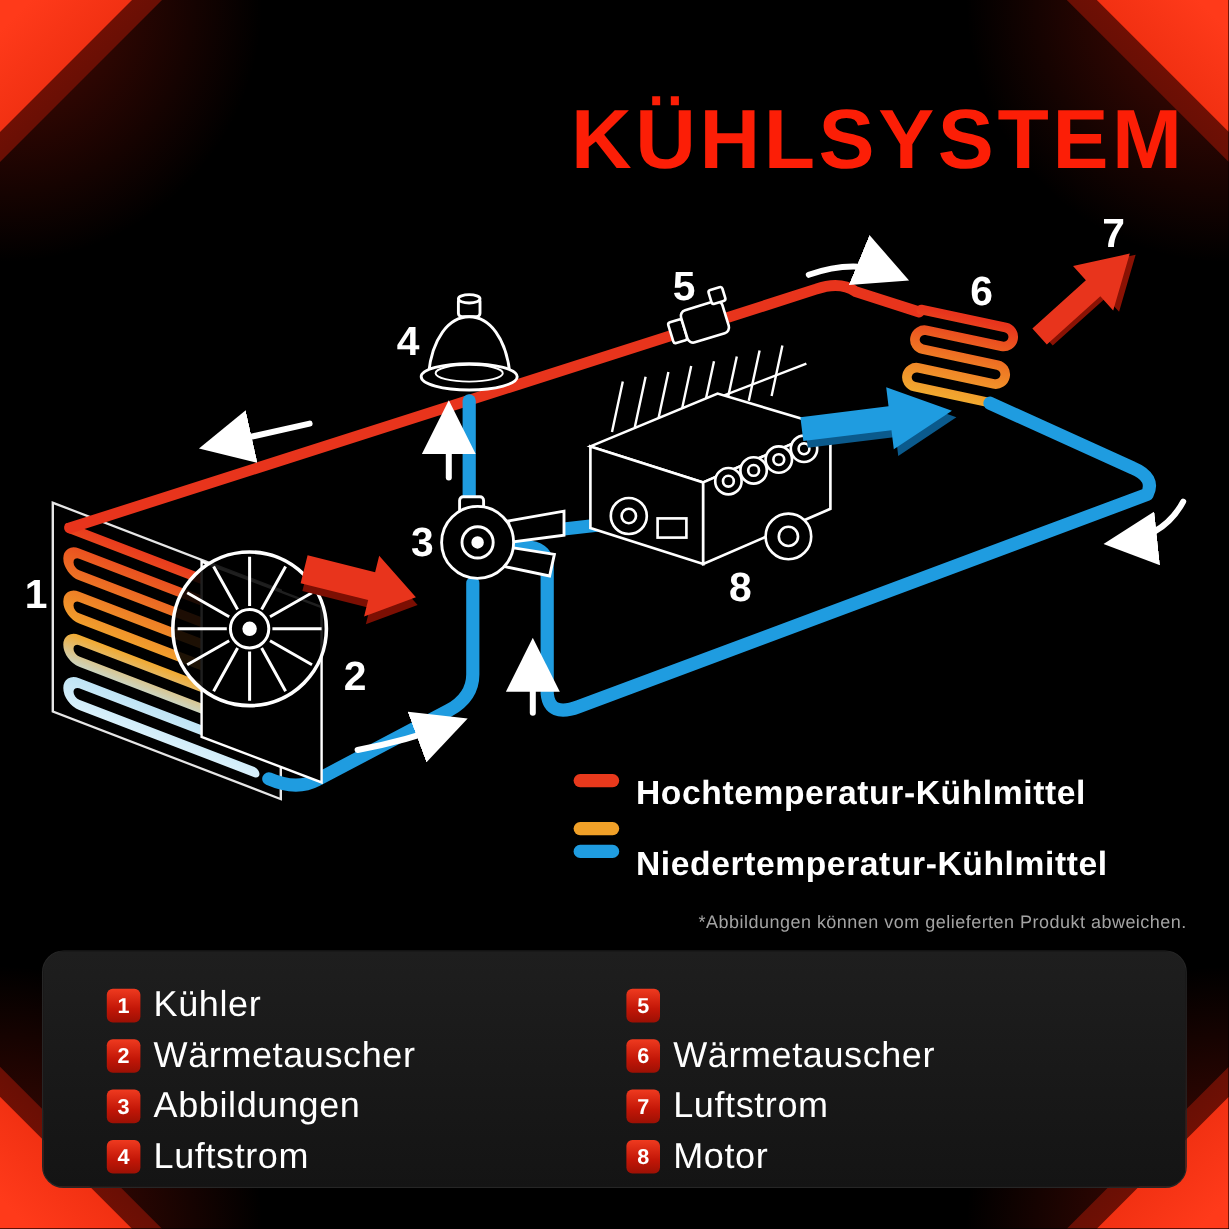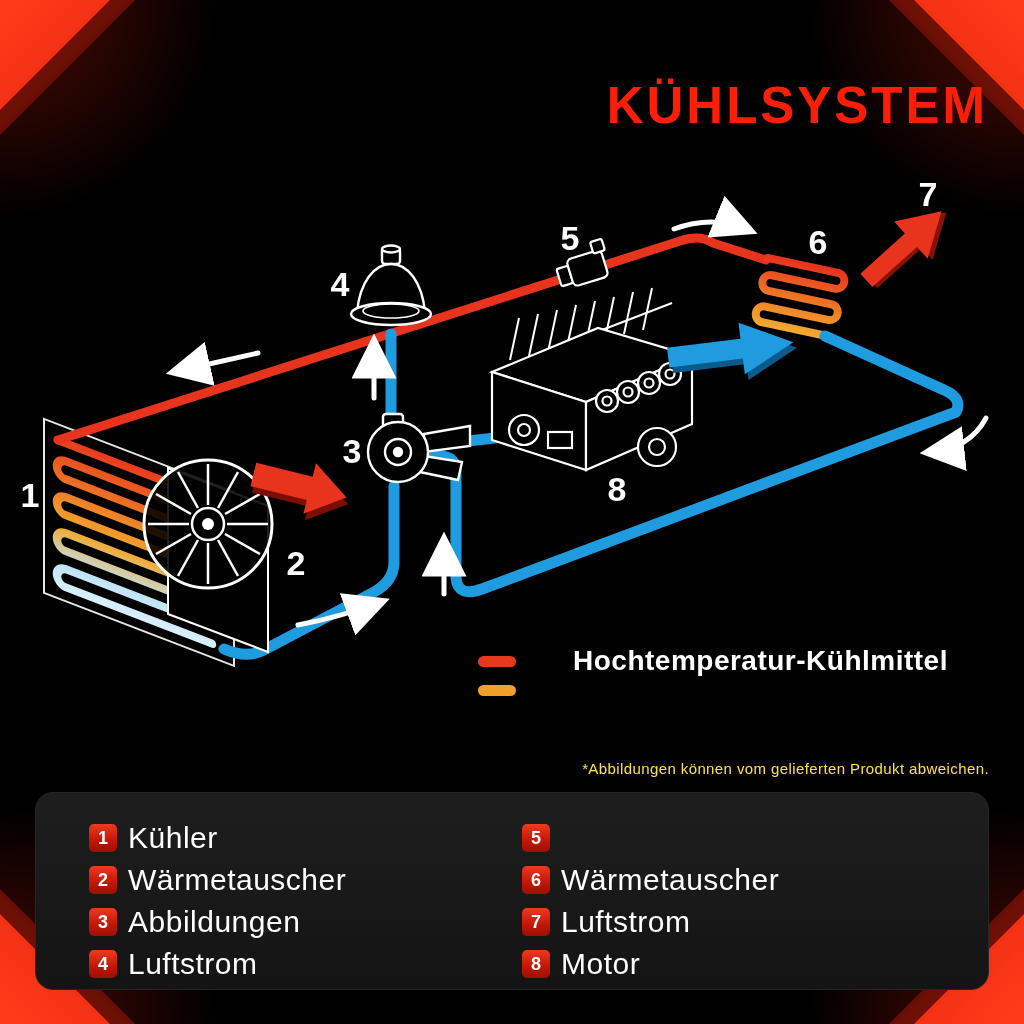--- a/index.html
+++ b/index.html
@@ -11,30 +11,30 @@
   .corner i{position:absolute;inset:0;display:block;}
   .corner .glow{background:radial-gradient(circle at 0 0,rgba(255,35,12,.32),rgba(255,35,12,0) 62%);}
   .corner .tri-dark{background:linear-gradient(135deg,#8a1405,#2c0502 78%);clip-path:polygon(0 0,54% 0,0 54%);}
   .corner .tri-bright{background:linear-gradient(135deg,#ff3a1a 5%,#e02408 45%,#8f1404 88%);clip-path:polygon(0 0,44% 0,0 44%);}
   .tl{top:0;left:0}
   .tr{top:0;right:0;transform:scaleX(-1)}
   .bl{bottom:0;left:0;transform:scaleY(-1)}
   .br{bottom:0;right:0;transform:scale(-1,-1)}
 
   .title{position:absolute;top:76px;right:36px;margin:0;z-index:3;
-         font-size:51px;font-weight:800;letter-spacing:3px;color:#fc1e06;}
+         font-size:70px;font-weight:800;letter-spacing:3px;color:#fc1e06;}
 
   svg.diagram{position:absolute;inset:0;z-index:2;}
 
   .legend{position:absolute;left:478px;top:645px;z-index:3;}
-  .legend-row{display:flex;align-items:center;margin-bottom:8px;gap:43px;}
+  .legend-row{display:flex;margin-bottom:8px;}
   .swatch{width:38px;height:11px;border-radius:6px;margin-right:14px;flex:0 0 auto;}
   .legend-label{color:#fff;font-size:28px;font-weight:700;letter-spacing:.5px;white-space:nowrap;}
 
-  .disclaimer{position:absolute;right:35px;top:760px;z-index:3;color:#fde047;font-size:15px;letter-spacing:.4px;}
+  .disclaimer{position:absolute;right:35px;top:760px;z-index:3;color:#a3a3a3;font-size:15px;letter-spacing:.4px;}
 
   .panel{position:absolute;left:35px;right:35px;top:792px;height:198px;z-index:3;
          background:linear-gradient(180deg,#1e1e1e,#141414);border:1px solid #262626;border-radius:18px;box-sizing:border-box;}
   .parts-grid{display:grid;grid-auto-flow:column;grid-template-rows:repeat(4,42px);grid-template-columns:433px auto;
               padding:24px 0 0 53px;align-items:center;}
   .part-item{display:flex;align-items:center;}
   .part-num{width:28px;height:28px;border-radius:5px;margin-right:11px;flex:0 0 auto;
             display:flex;align-items:center;justify-content:center;
             background:linear-gradient(180deg,#ef3a1f 0%,#c21607 60%,#9c1004 100%);
             color:#fff;font-size:18px;font-weight:700;}
@@ -194,20 +194,24 @@
   </svg>
 
   <div class="legend">
     <div class="legend-row">
       <span class="swatch" style="background: rgb(232, 57, 28);"></span>
       <span class="legend-label">Hochtemperatur-Kühlmittel</span>
     </div>
     <div class="legend-row">
       <span class="swatch" style="background: rgb(240, 160, 40);"></span>
     </div>
+    <div class="legend-row">
+      <span class="swatch" style="background: rgb(31, 156, 224);"></span>
+      <span class="legend-label">Niedertemperatur-Kühlmittel</span>
+    </div>
   </div>
 
   <div class="disclaimer">*Abbildungen können vom gelieferten Produkt abweichen.</div>
 
   <div class="panel">
     <div class="parts-grid">
       <div class="part-item">
         <span class="part-num">1</span>
         <span class="part-label">Kühler</span>
       </div>

